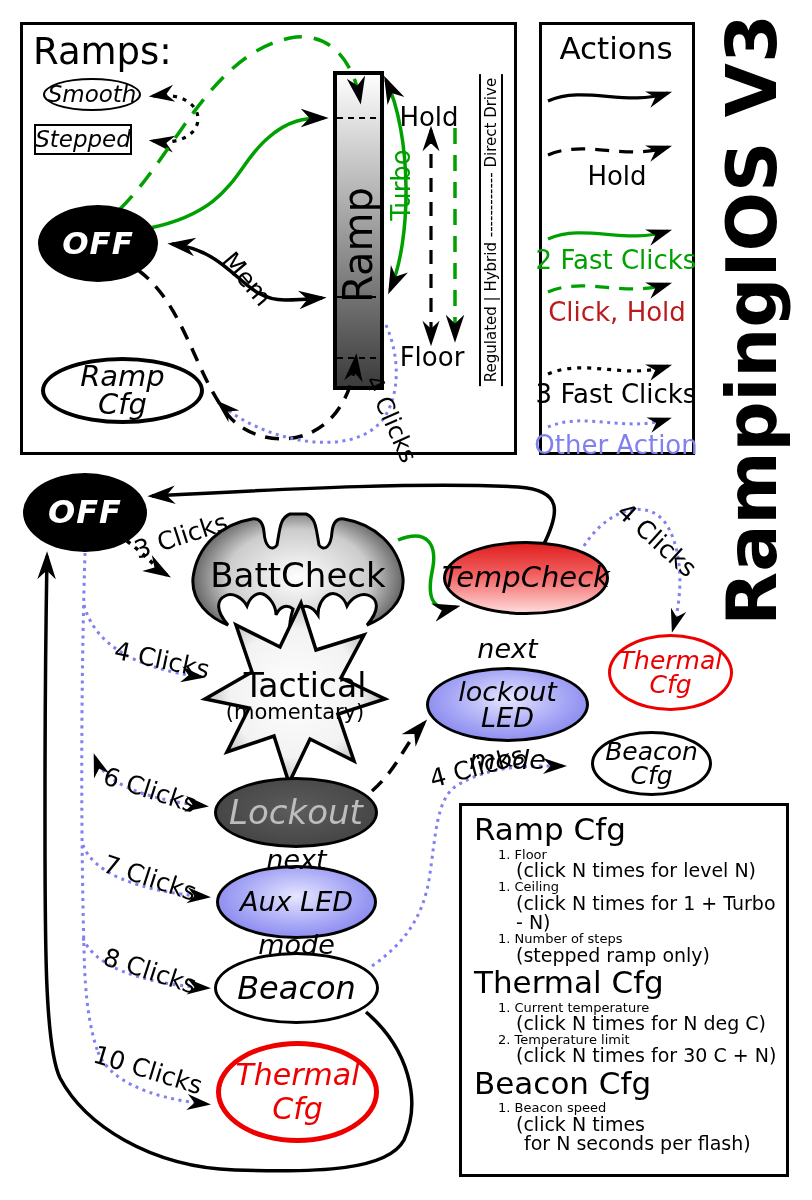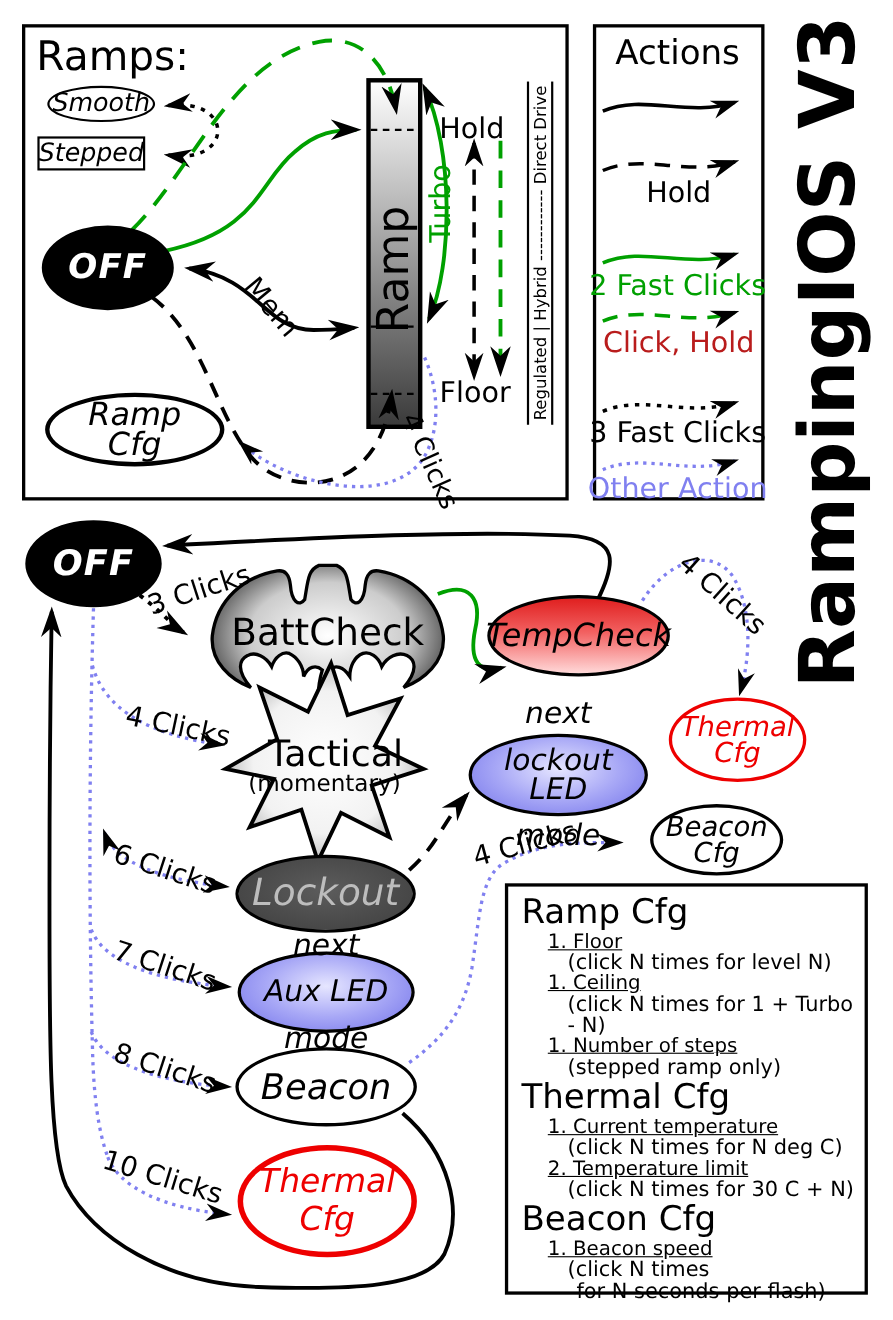--- a/index.html
+++ b/index.html
@@ -10,21 +10,21 @@
   .ell{position:absolute;display:flex;flex-direction:column;align-items:center;justify-content:center;
        text-align:center;border:3.5px solid #000;border-radius:50%;line-height:0.95;box-sizing:border-box;font-style:italic;}
   .lbl{position:absolute;white-space:nowrap;}
   .ctr{transform:translate(-50%,-50%);}
   .click-lbl{font-size:25px;color:#000;}
   .blue-ell{background:radial-gradient(ellipse at 50% 42%,#e6e6ff 0%,#a8a8f6 50%,#7272ea 100%);gap:17px;}
   .legend-lbl{font-size:26px;transform:translate(-50%,0);}
   .cfgbox{position:absolute;left:459px;top:803px;width:330px;height:374px;border:3px solid #000;
           box-sizing:border-box;padding:6px 0 0 12px;}
   .cfg-h{font-size:31px;line-height:1.15;font-weight:normal;}
-  .cfg-i{font-size:18px;line-height:1.02;padding-left:24px;text-decoration:underline;}
+  .cfg-i{font-size:13px;line-height:1.02;padding-left:24px;}
   .cfg-s{font-size:19px;line-height:1.02;padding-left:42px;}
   .cfg-s2{font-size:19px;line-height:1.02;padding-left:50px;}
   .vtext{transform:translate(-50%,-50%) rotate(-90deg);white-space:nowrap;}
 </style>
 </head>
 <body>
 
 <div class="stage">
 
   <svg class="layer" viewBox="0 0 812 1200">

